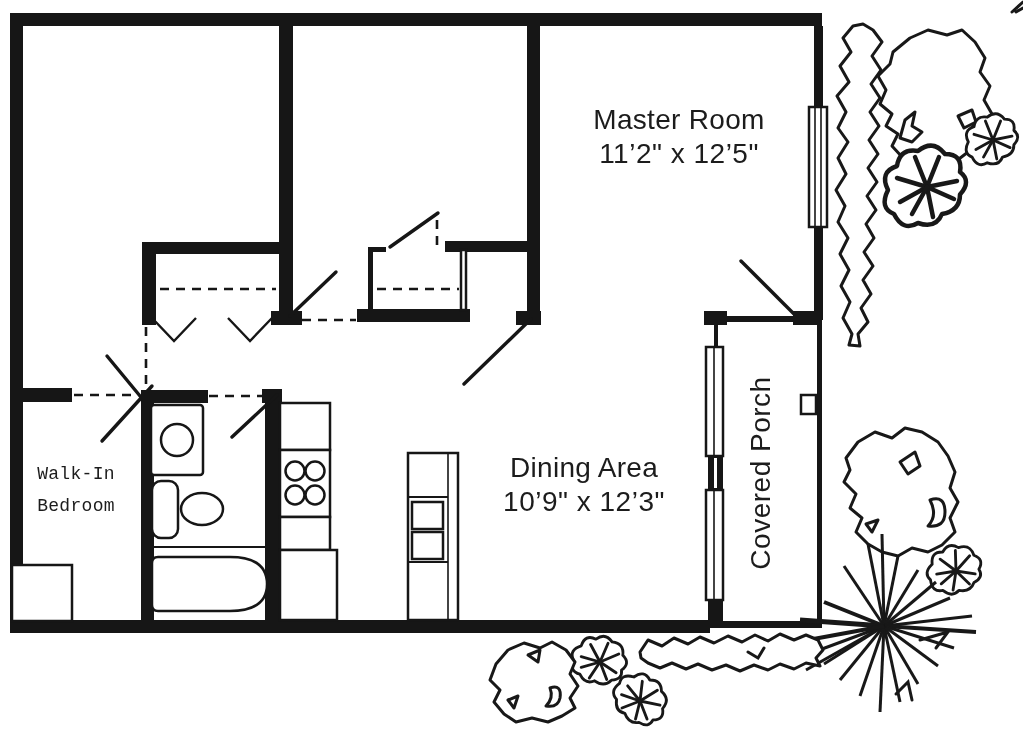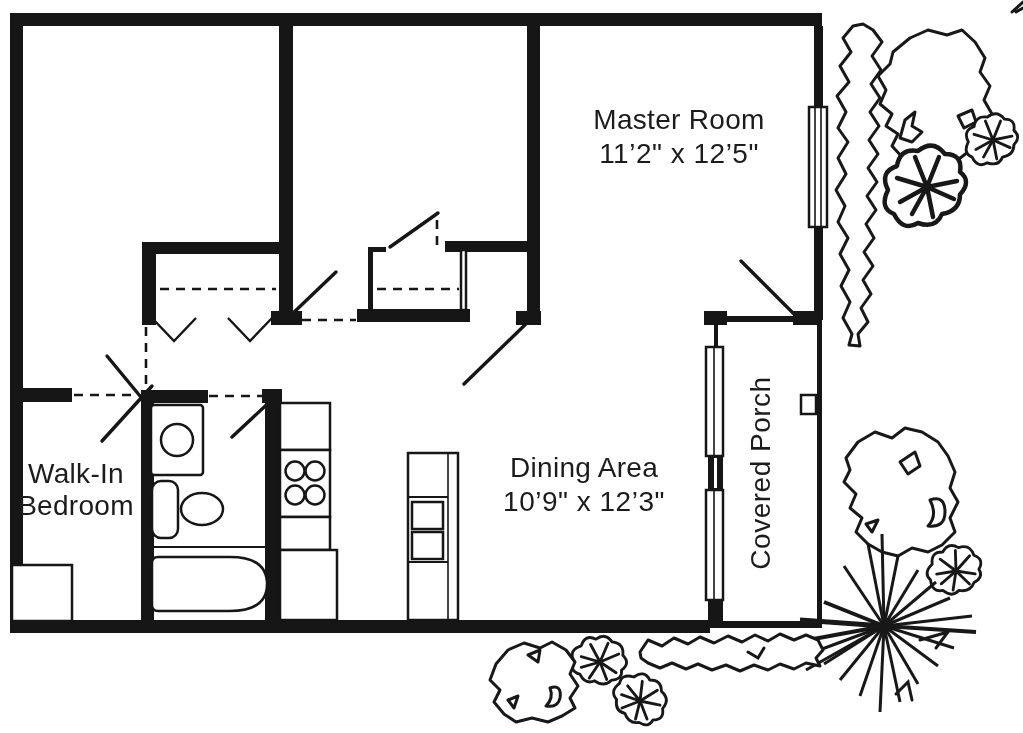--- a/index.html
+++ b/index.html
@@ -9,21 +9,21 @@
   .wall{fill:#161616;stroke:none;}
   .thin{stroke:#161616;stroke-width:2.5;fill:#ffffff;}
   .ln{stroke:#161616;fill:none;}
   .dash{stroke:#161616;stroke-width:2.6;stroke-dasharray:9 7;fill:none;}
   .swing{stroke:#161616;stroke-width:3.4;fill:none;stroke-linecap:round;}
   .plant{stroke:#181818;stroke-width:3;fill:#ffffff;stroke-linejoin:round;stroke-linecap:round;}
   .plantline{stroke:#181818;fill:none;stroke-linecap:round;}
   .label{position:absolute;transform:translateX(-50%);text-align:center;color:#1c1c1c;
          font-size:28px;line-height:34px;letter-spacing:.3px;white-space:nowrap;}
   .label .dims{letter-spacing:.5px;}
-  .label-small{font-size:28px;line-height:32px;}
+  .label-small{font-size:18px;line-height:32px;font-family:Liberation Mono, monospace;}
   .label-porch{position:absolute;color:#1c1c1c;font-size:28px;letter-spacing:.5px;white-space:nowrap;
          transform:translate(-50%,-50%) rotate(-90deg);}
 </style>
 </head>
 <body>
 
 <div id="stage">
 
 <svg width="1023" height="733" viewBox="0 0 1023 733">
 

